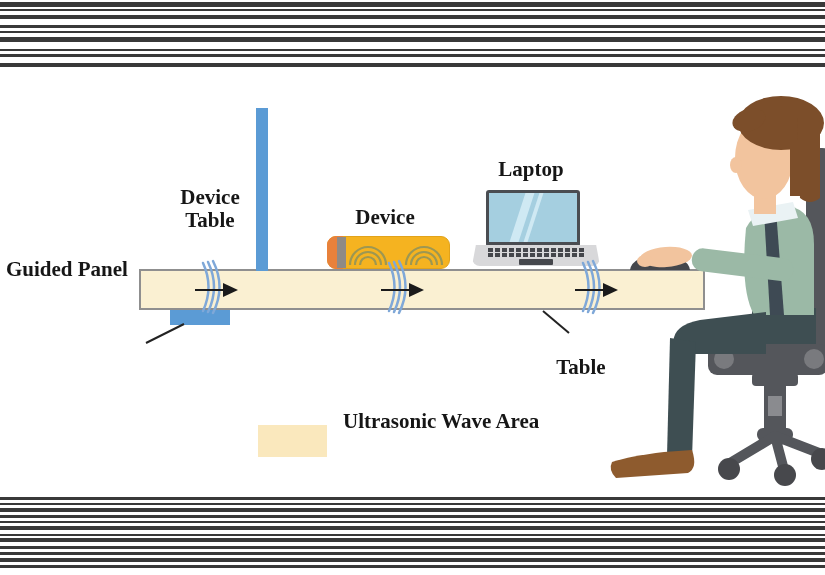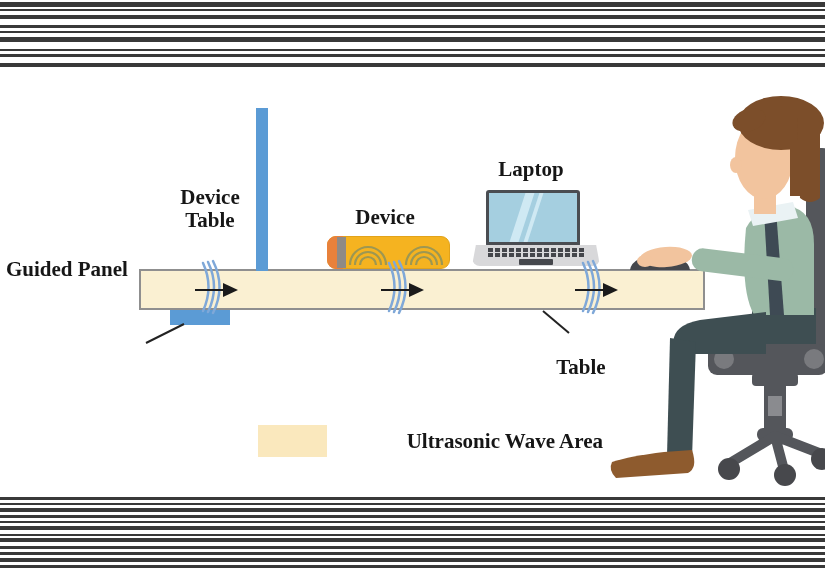--- a/index.html
+++ b/index.html
@@ -164,15 +164,15 @@
   <div class="lbl" style="left:0;top:258px;width:134px;">
     <div>Guided Panel</div>
   </div>
   <div class="lbl" style="left:145px;top:186px;width:130px;">
     <div>Device</div>
     <div>Table</div>
   </div>
   <div class="lbl" style="left:335px;top:206px;width:100px;">Device</div>
   <div class="lbl" style="left:481px;top:158px;width:100px;">Laptop</div>
   <div class="lbl" style="left:531px;top:356px;width:100px;">Table</div>
-  <div class="lbl" style="left:343px;top:430px;width:260px;text-align:right;">Ultrasonic Wave Area</div>
+  <div class="lbl" style="left:343px;top:410px;width:260px;text-align:left;">Ultrasonic Wave Area</div>
 
 </div>
 
 </body></html>

